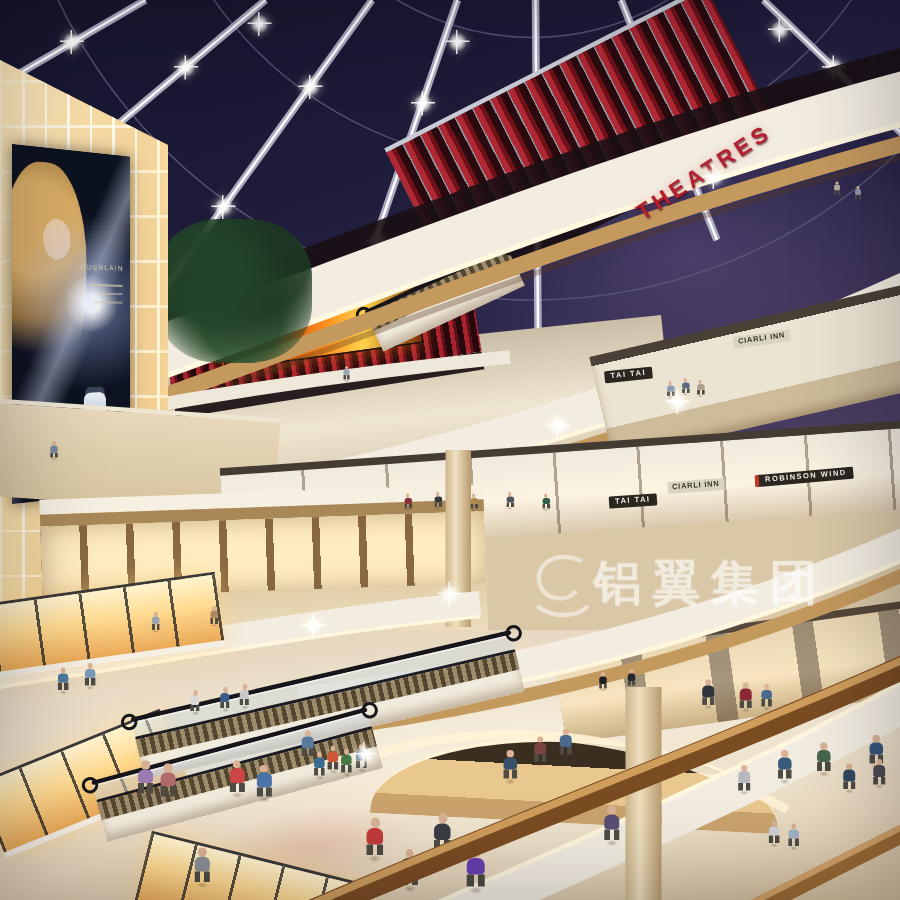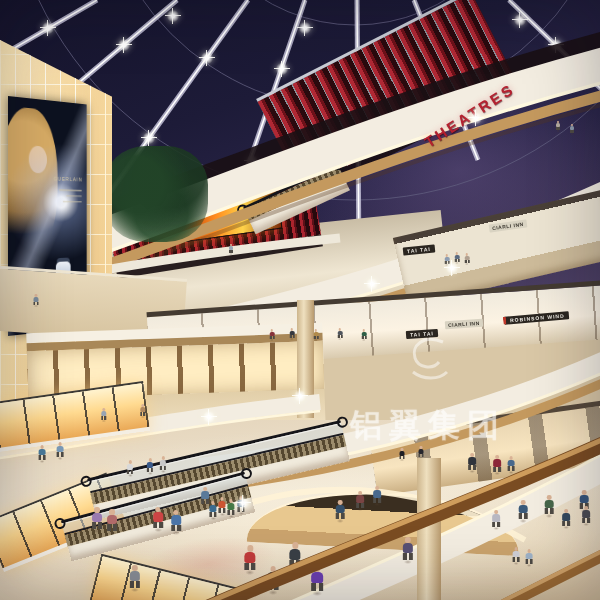--- a/index.html
+++ b/index.html
@@ -132,21 +132,21 @@
   
   .person{position:absolute;transform:translate(-50%,-100%);display:flex;flex-direction:column;}
   .person i{display:block;}
   .person .ph{height:26%;width:52%;background:#d9b295;border-radius:50%;margin:0 auto;}
   .person .pb{height:44%;background:var(--c);border-radius:40% 40% 25% 25%;}
   .person .pl{height:30%;background:linear-gradient(90deg,#4e4a44 0 38%,rgba(0,0,0,0) 38% 62%,#4e4a44 62%);}
   .person::after{content:'';position:absolute;top:99%;left:8%;width:84%;height:20%;
      background:radial-gradient(ellipse,rgba(80,60,45,.35),rgba(0,0,0,0) 70%);}
 
   
-  .watermark{left:350px;top:332px;display:flex;align-items:center;gap:22px;flex-direction:column;}
+  .watermark{left:350px;top:364px;display:flex;align-items:center;gap:0;}
   .wm-text{font-size:32px;letter-spacing:7px;color:rgba(255,255,255,.52);
      text-shadow:0 0 2px rgba(255,255,255,.3);font-weight:bold;}
 
   .vignette{left:0;top:0;width:600px;height:600px;pointer-events:none;
      box-shadow:inset 0 0 70px rgba(12,10,22,.3);}
 </style>
 </head>
 <body>
 
 <div class="scene">

